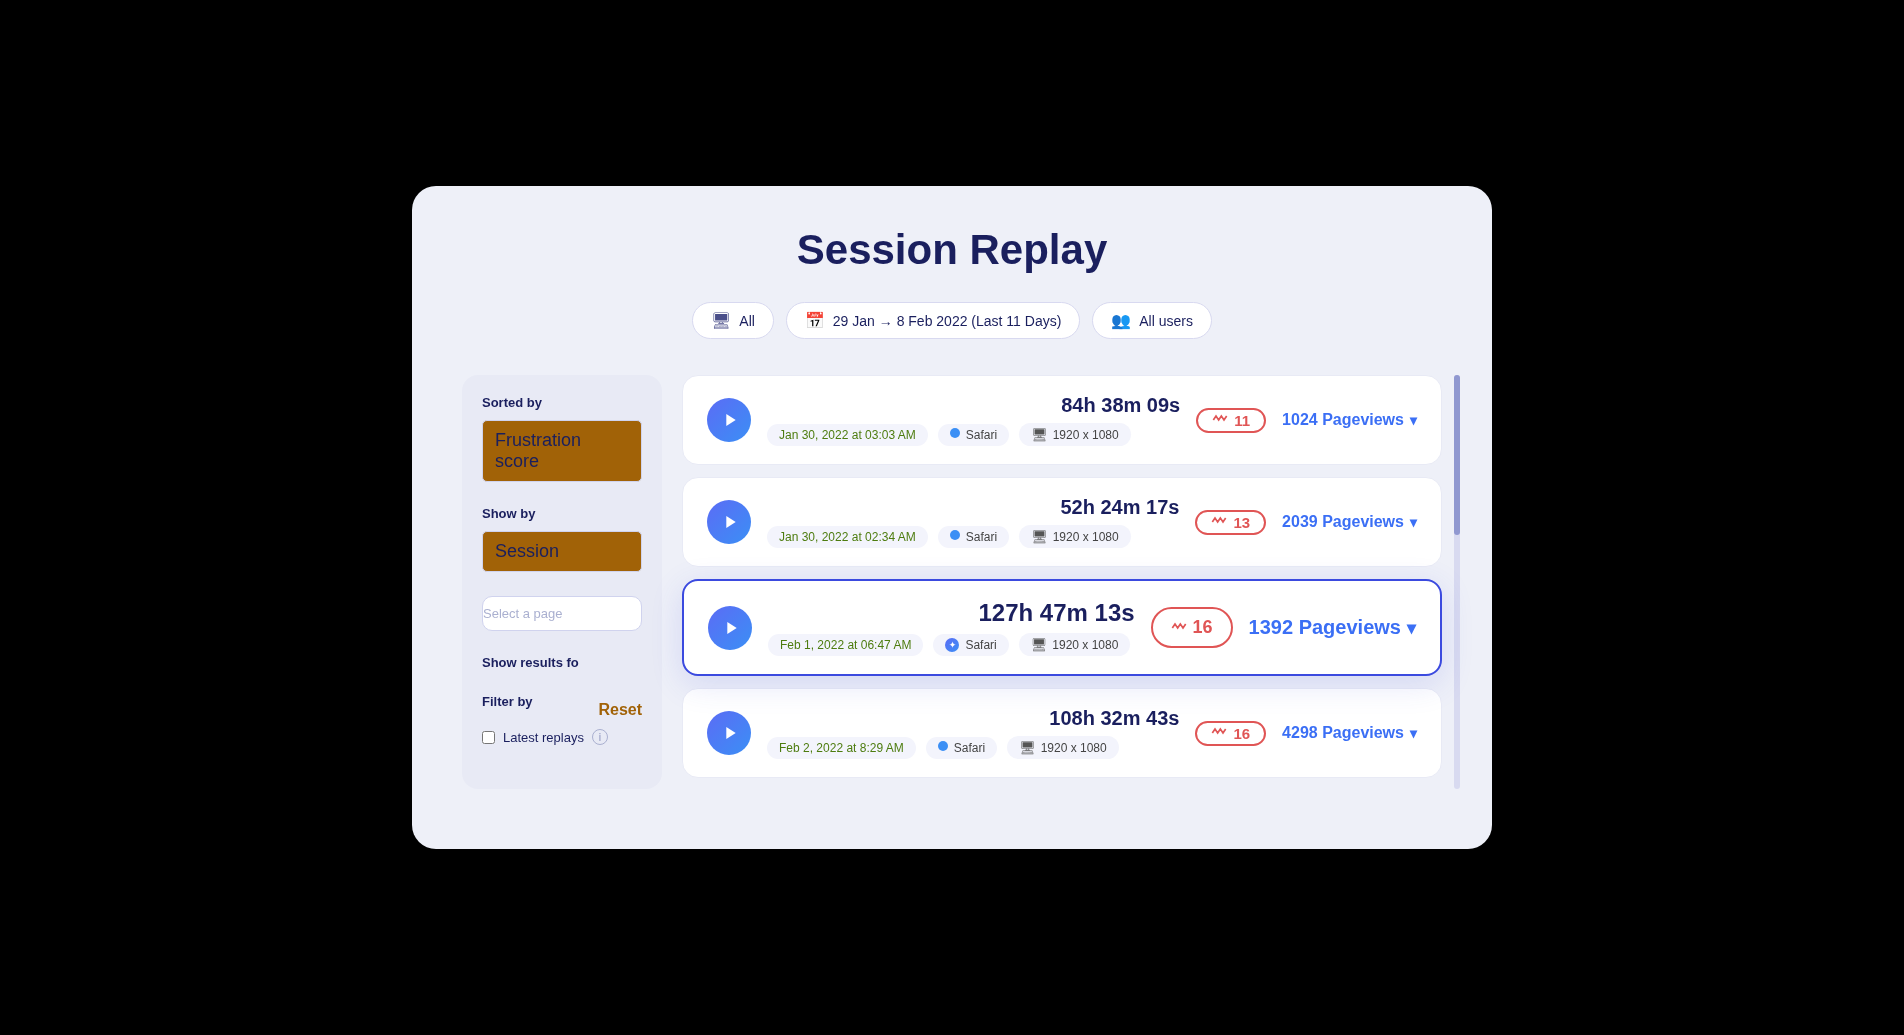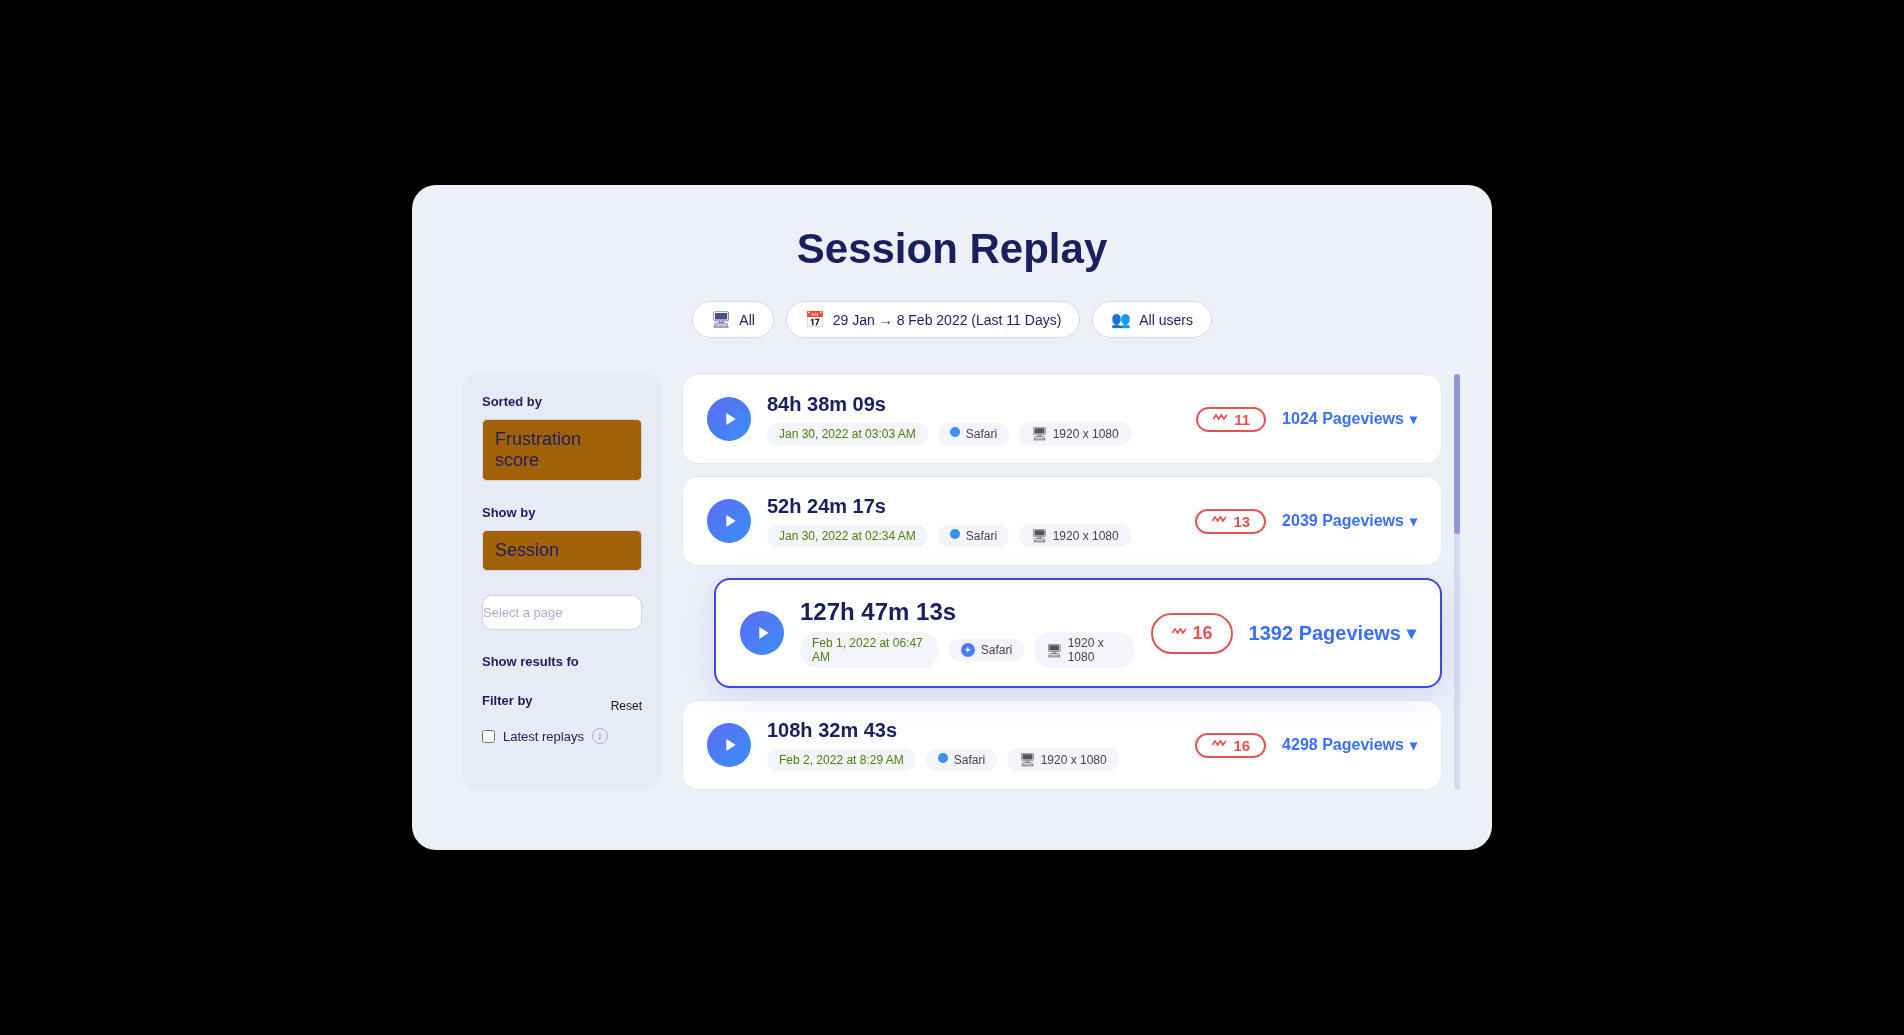--- a/index.html
+++ b/index.html
@@ -98,31 +98,31 @@
       padding: 9px 0;
       font-size: 13px;
       color: #aab0d0;
       font-weight: 400;
       width: 100%;
     }
 
     .filter-by-header {
       display: flex;
       justify-content: space-between;
-      align-items: center;
+      align-items: flex-end;
       margin-bottom: 10px;
     }
 
     .reset-btn {
-      font-size: 12px;
-      color: #0f172a;
+      font-size: 16px;
+      color: #a16207;
       background: none;
       border: none;
       cursor: pointer;
-      font-weight: 400;
+      font-weight: 700;
     }
 
     .checkbox-row {
       display: flex;
       align-items: center;
       gap: 8px;
       font-size: 13px;
       color: #1a1f5e;
     }
 
@@ -162,21 +162,20 @@
       gap: 16px;
       border: 1.5px solid #e8eaf5;
     }
 
     .session-card.highlighted {
       border: 2.5px solid #3b4adf;
       box-shadow: 0 8px 32px rgba(59,74,223,0.15);
       position: relative;
       z-index: 10;
       background: #fff;
-      margin-left: 32px;
     }
 
     .play-btn {
       width: 44px;
       height: 44px;
       border-radius: 50%;
       background: linear-gradient(135deg, #5b6cf5, #3b8ff5);
       display: flex;
       align-items: center;
       justify-content: center;
@@ -194,20 +193,21 @@
 
     .session-info {
       flex: 1;
     }
 
     .session-duration {
       font-size: 20px;
       font-weight: 700;
       color: #1a1f5e;
       margin-bottom: 6px;
+      text-align: right;
     }
 
     .session-meta {
       display: flex;
       align-items: center;
       gap: 10px;
     }
 
     .session-date {
       font-size: 12px;

